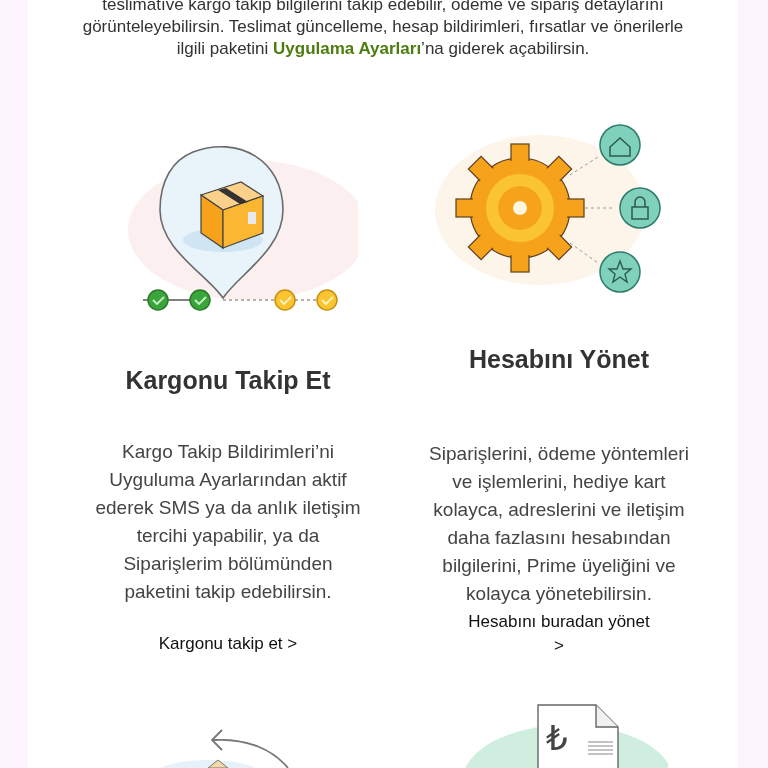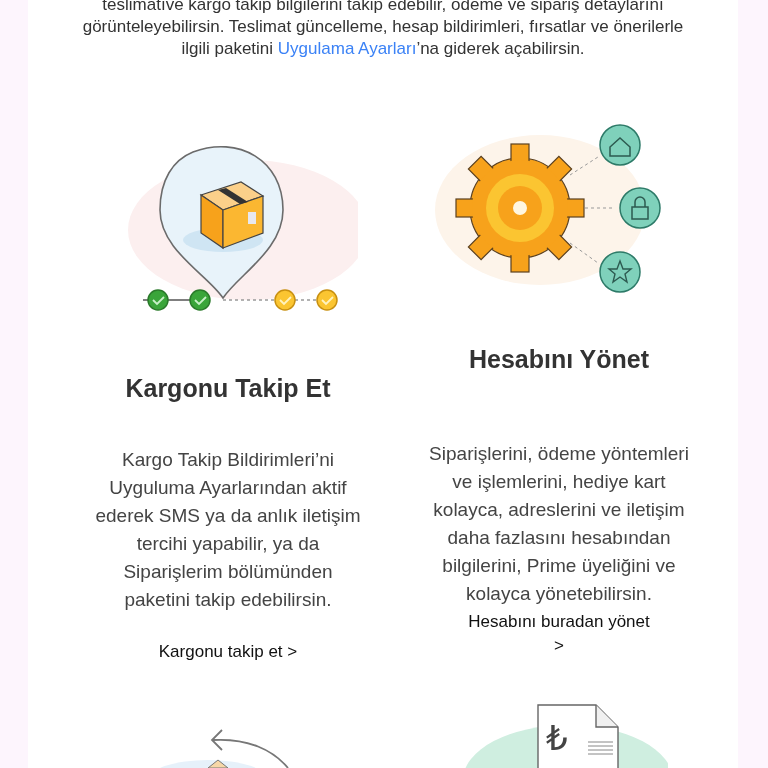--- a/index.html
+++ b/index.html
@@ -11,21 +11,21 @@
     position:relative;
   }
   .page {
     position:absolute; left:28px; top:0; width:710px; height:768px;
     background:#ffffff;
   }
   .intro {
     position:absolute; left:0; top:-6px; width:710px;
     text-align:center; font-size:17px; line-height:22px; color:#333;
   }
-  .intro b { font-weight:normal; color:#3b82f6;margin-top:36px; }
+  .intro b { font-weight:bold; color:#4d7c0f;margin-top:36px; }
   .col { position:absolute; text-align:center; }
   .col-left { left:50px; width:300px; }
   .col-right { left:368px; width:326px; }
   .title {
     font-size:25px; font-weight:bold; color:#333; position:absolute; width:100%; left:0;
   }
   .desc {
     font-size:19px; line-height:28px; color:#444; position:absolute; width:100%; left:0;
   }
   .link {
@@ -92,21 +92,21 @@
     <line x1="140" y1="128" x2="168" y2="148" stroke="#999" stroke-dasharray="3,3"></line>
     <circle cx="190" cy="30" r="20" fill="#7fd1bb" stroke="#2d7a68" stroke-width="1.5"></circle>
     <path d="M180 32 l10 -9 l10 9 v9 h-20 z" fill="none" stroke="#2d5a50" stroke-width="1.5"></path>
     <circle cx="210" cy="93" r="20" fill="#7fd1bb" stroke="#2d7a68" stroke-width="1.5"></circle>
     <rect x="202" y="92" width="16" height="12" fill="none" stroke="#2d5a50" stroke-width="1.5"></rect>
     <path d="M205 92 v-5 a5 5 0 0 1 10 0 v5" fill="none" stroke="#2d5a50" stroke-width="1.5"></path>
     <circle cx="190" cy="157" r="20" fill="#7fd1bb" stroke="#2d7a68" stroke-width="1.5"></circle>
     <polygon points="190,146 193,154 201,154 195,159 197,167 190,162 183,167 185,159 179,154 187,154" fill="none" stroke="#2d5a50" stroke-width="1.4"></polygon>
   </svg>
 
-  <div class="col col-left" style="top:8px; height:588px;">
+  <div class="col col-left" style="top:0; height:588px;">
     <div class="title" style="top:366px;">Kargonu Takip Et</div>
     <div class="desc" style="top:438px;">
       <div>Kargo Takip Bildirimleri’ni</div>
       <div>Uyguluma Ayarlarından aktif</div>
       <div>ederek SMS ya da anlık iletişim</div>
       <div>tercihi yapabilir, ya da</div>
       <div>Siparişlerim bölümünden</div>
       <div>paketini takip edebilirsin.</div>
     </div>
     <div class="link" style="top:632px;">Kargonu takip et &gt;</div>

